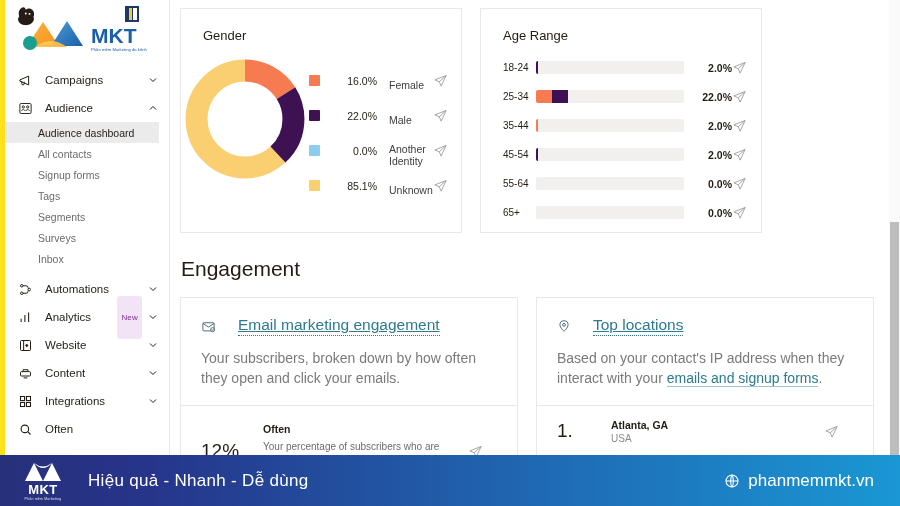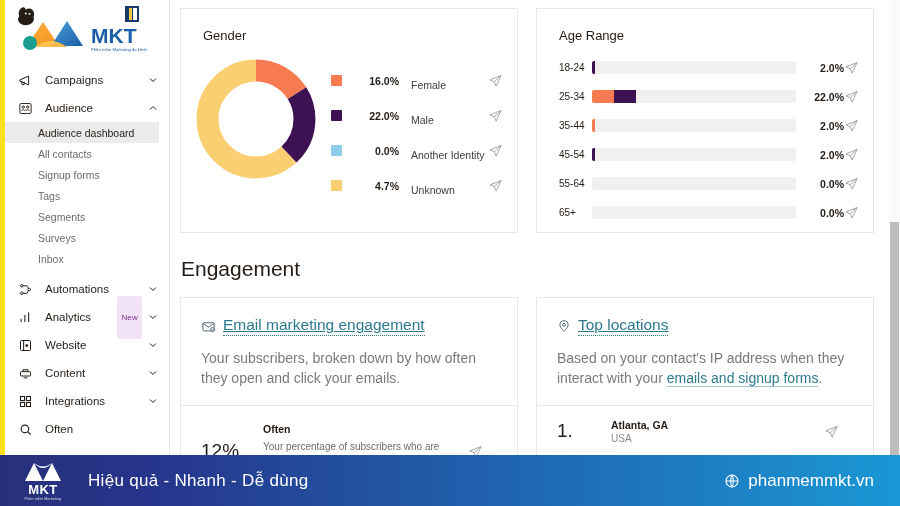--- a/index.html
+++ b/index.html
@@ -81,36 +81,36 @@
     background: #fff; overflow: hidden;
   }
   .content { position: absolute; left: 0; top: 0; width: 714px; }
 
   .card {
     background: #fff; border: 1px solid #e8e8e8;
   }
 
   
   .demo-row { display: flex; gap: 18px; padding: 8px 9px 0 9px; }
-  .demo-card { width: 338px; height: 225px; position: relative; }
+  .demo-card { width: 282px; height: 225px; position: relative; }
   .card-title {
     font-size: 13px; color: #241c15; padding: 19px 0 0 22px;
     font-weight: 400;
   }
 
   
   .gender-body { display: flex; padding: 6px 0 0 0; }
   .donut-wrap { width: 150px; display: flex; justify-content: center; padding-top: 6px; }
   .legend { flex: 1; padding: 14px 0 0 0; }
   .legend-row {
     display: flex; align-items: center; height: 35px;
     font-size: 10.5px; color: #241c15;
   }
   .sw { width: 11px; height: 11px; flex: 0 0 11px; border-radius: 1px; }
-  .lg-pct { width: 48px; text-align: right; font-weight: bold; margin-left: 9px; font-size: 10.5px; }
+  .lg-pct { width: 48px; text-align: right; font-weight: normal; margin-left: 9px; font-size: 10.5px; }
   .lg-name { margin-left: 12px; flex: 1; color: #3d3d3d; margin-top: 9px; }
   .send-ic { width: 17px; flex: 0 0 17px; color: #8e8e8e; margin-right: 12px; }
 
   
   .age-body { padding: 10px 0 0 0; }
   .age-row { display: flex; align-items: center; height: 29px; padding-left: 22px; }
   .age-lbl { width: 33px; font-size: 10px; color: #241c15; flex: 0 0 33px; }
   .track {
     flex: 1; height: 13px; background: #f1f0ee; border-radius: 2px;
     margin-right: 10px; position: relative; overflow: hidden; max-width: 213px;
@@ -119,21 +119,21 @@
   .age-pct { width: 38px; text-align: right; font-size: 10.5px; font-weight: bold; color: #241c15; }
 
   
   .eng-head {
     font-size: 21px; color: #241c15; padding: 24px 0 16px 10px; font-weight: 400;
   }
   .eng-row { display: flex; gap: 18px; padding: 0 9px; }
   .eng-card { width: 338px; }
 
   .eng-card-head { padding: 18px 20px 16px 20px; }
-  .eng-title-line { display: flex; align-items: center; gap: 7px; }
+  .eng-title-line { display: flex; align-items: center; gap: 22px; }
   .eng-title {
     font-size: 15.5px; color: #2d7a8f;
     border-bottom: 1px dotted #2d7a8f; padding-bottom: 1px;
   }
   .eng-sub { font-size: 14px; color: #7a7a7a; line-height: 1.45; margin-top: 12px; }
   .eng-sub a { color: #2d7a8f; text-decoration: none; border-bottom: 1px solid #9fc4ce; }
   .hr { height: 1px; background: #e8e8e8; }
 
   .stat-row { display: flex; align-items: center; padding: 13px 20px 14px 20px; }
   .stat-pct { font-size: 19px; color: #241c15; width: 62px; flex: 0 0 62px; }
@@ -413,21 +413,21 @@
                 <span class="lg-name">Another Identity</span>
                 <span class="send-ic">
                   <svg width="15" height="15" viewBox="0 0 24 24" fill="none" stroke="#9a9a9a" stroke-width="1.4">
                       <path d="M21 4L3 11l7 3 3 7z"></path>
                       <path d="M10 14l11-10"></path>
                     </svg>
                 </span>
               </div>
               <div class="legend-row">
                 <span class="sw" style="background:#f9cf71"></span>
-                <span class="lg-pct">4.7%</span>
+                <span class="lg-pct">85.1%</span>
                 <span class="lg-name">Unknown</span>
                 <span class="send-ic">
                   <svg width="15" height="15" viewBox="0 0 24 24" fill="none" stroke="#9a9a9a" stroke-width="1.4">
                       <path d="M21 4L3 11l7 3 3 7z"></path>
                       <path d="M10 14l11-10"></path>
                     </svg>
                 </span>
               </div>
             </div>
           </div>

